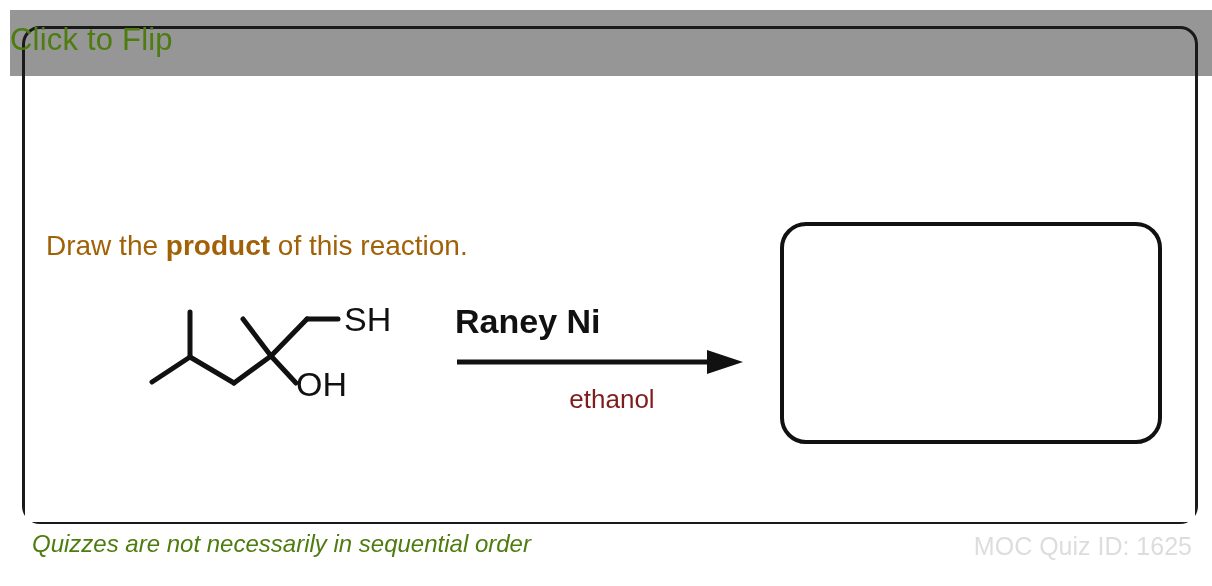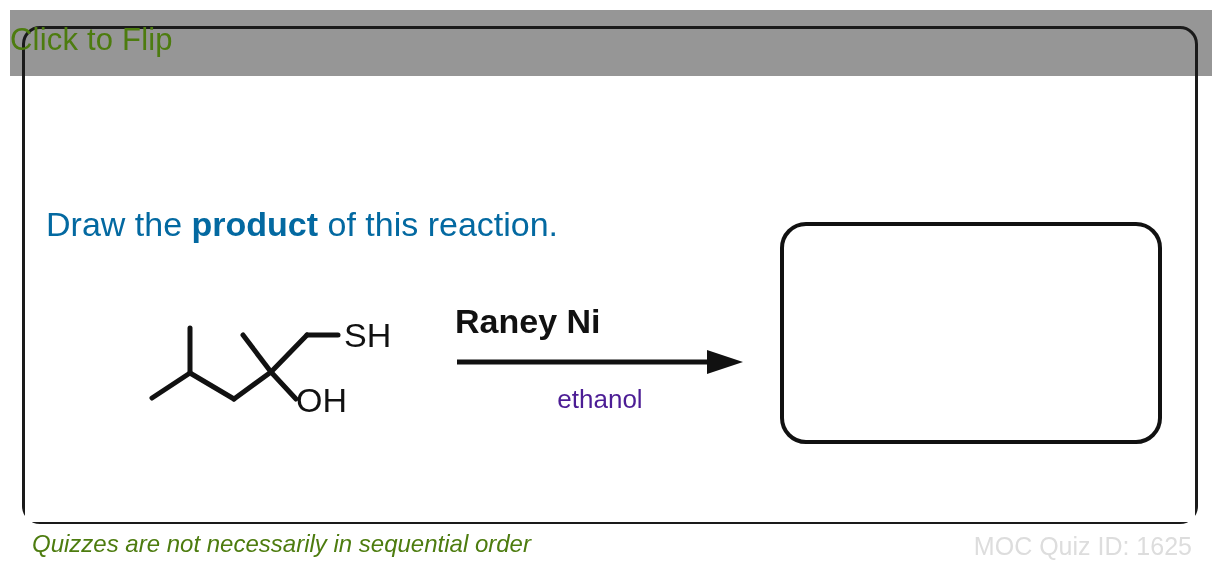--- a/index.html
+++ b/index.html
@@ -74,31 +74,31 @@
     left: 0;
     top: 0;
     width: 1212px;
     height: 586px;
     z-index: 4;
   }
 
   .prompt {
     position: absolute;
     left: 46px;
-    top: 205px;
-    font-size: 34px;
-    color: #0369a1;
+    top: 230px;
+    font-size: 28px;
+    color: #a16207;
     white-space: nowrap;
   }
   .prompt b { font-weight: 700; }
 
   .structure {
     position: absolute;
     left: 130px;
-    top: 302px;
+    top: 286px;
     width: 290px;
     height: 130px;
   }
 
   .arrow-block {
     position: absolute;
     left: 455px;
     top: 300px;
     width: 300px;
     height: 130px;
@@ -109,27 +109,27 @@
     top: 2px;
     width: 290px;
     text-align: left;
     font-size: 34px;
     font-weight: 700;
     color: #111111;
     white-space: nowrap;
   }
   .reagent-bottom {
     position: absolute;
-    left: 0;
+    left: 12px;
     top: 84px;
     width: 290px;
     text-align: center;
     font-size: 26px;
     font-weight: 400;
-    color: #4c1d95;
+    color: #7f1d1d;
     white-space: nowrap;
   }
   .arrow-svg {
     position: absolute;
     left: 0;
     top: 46px;
   }
 
   .answer-box {
     position: absolute;

